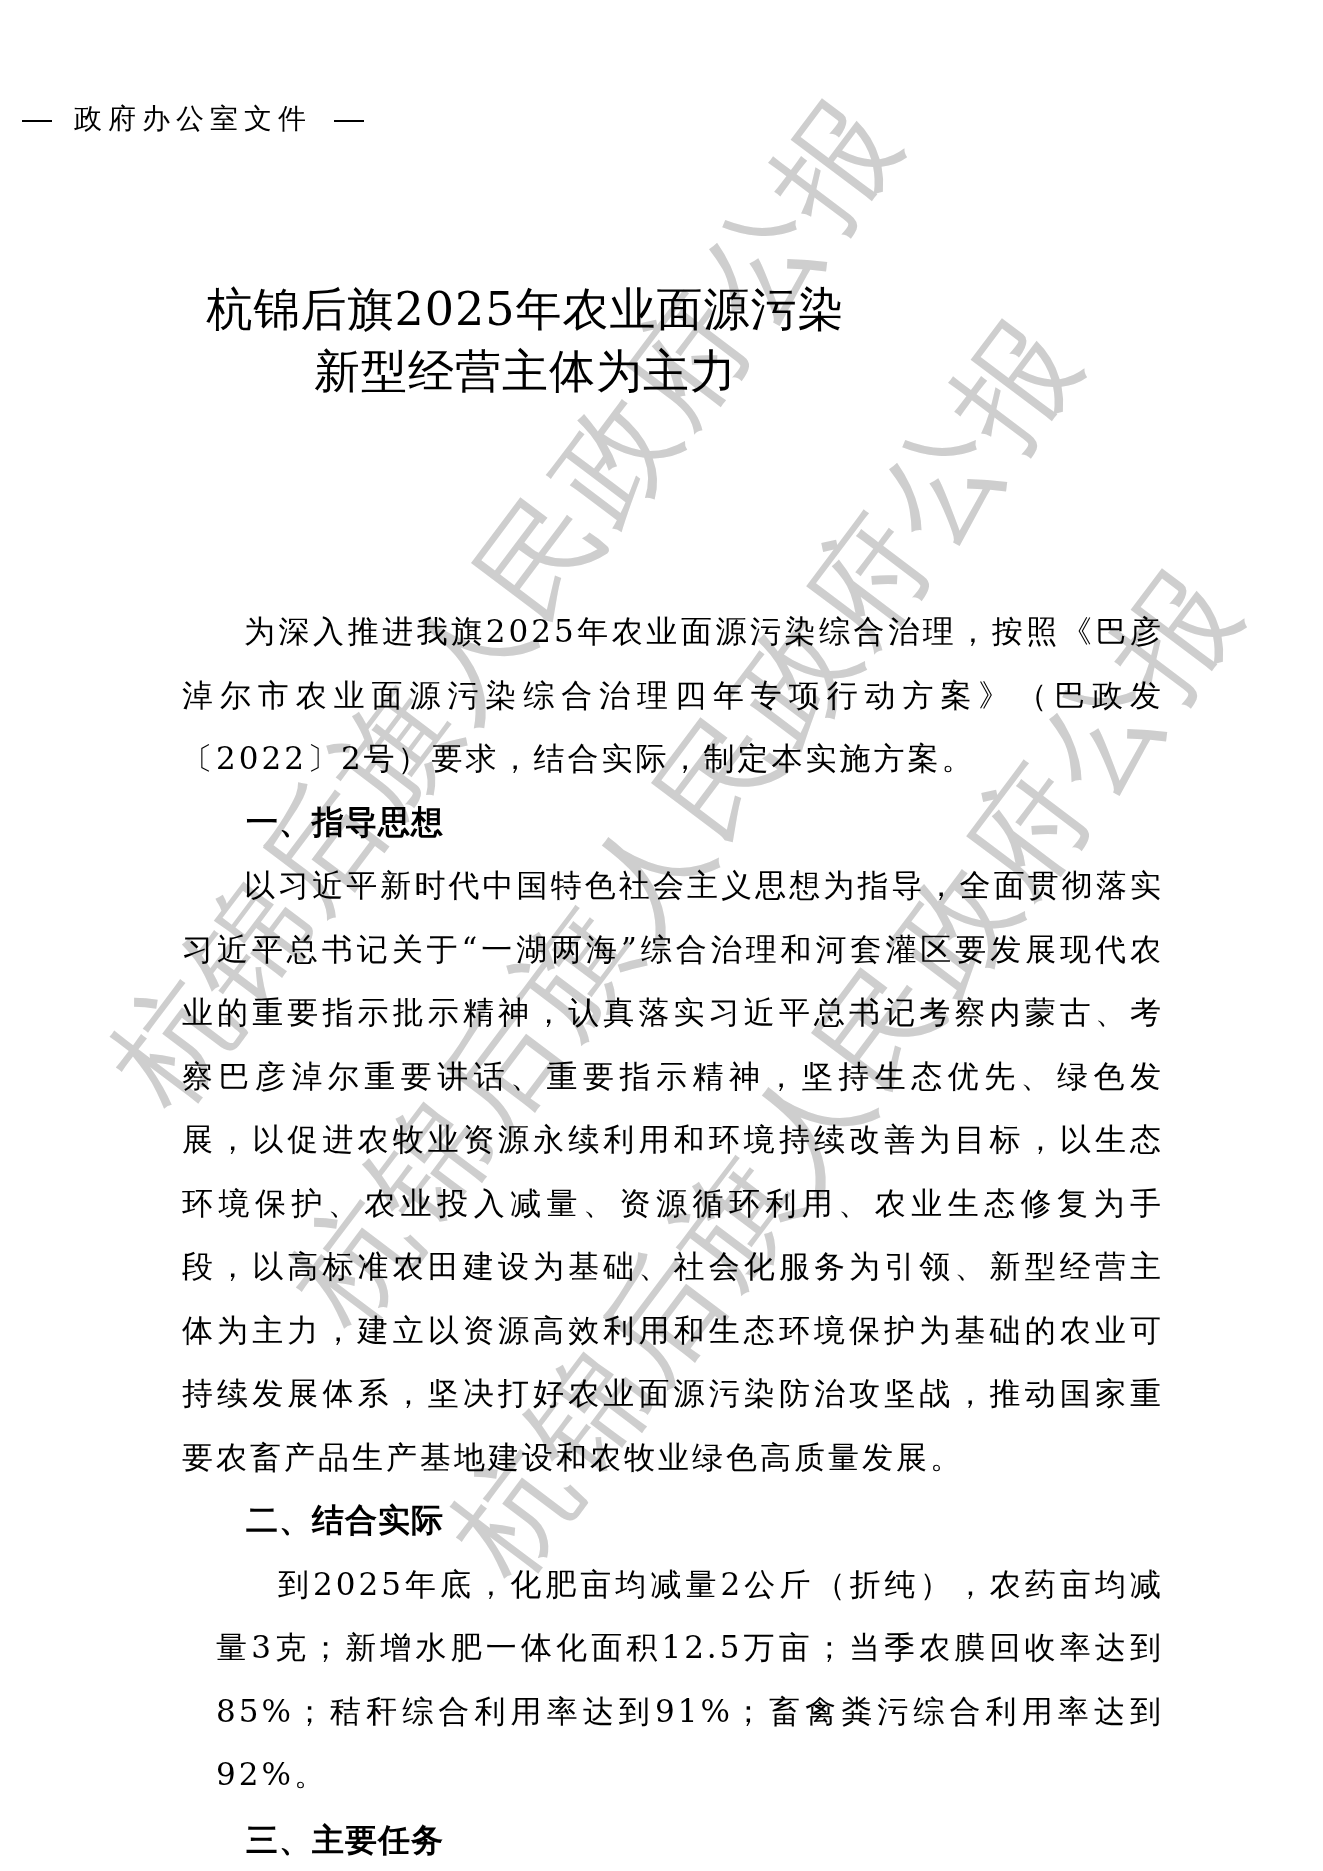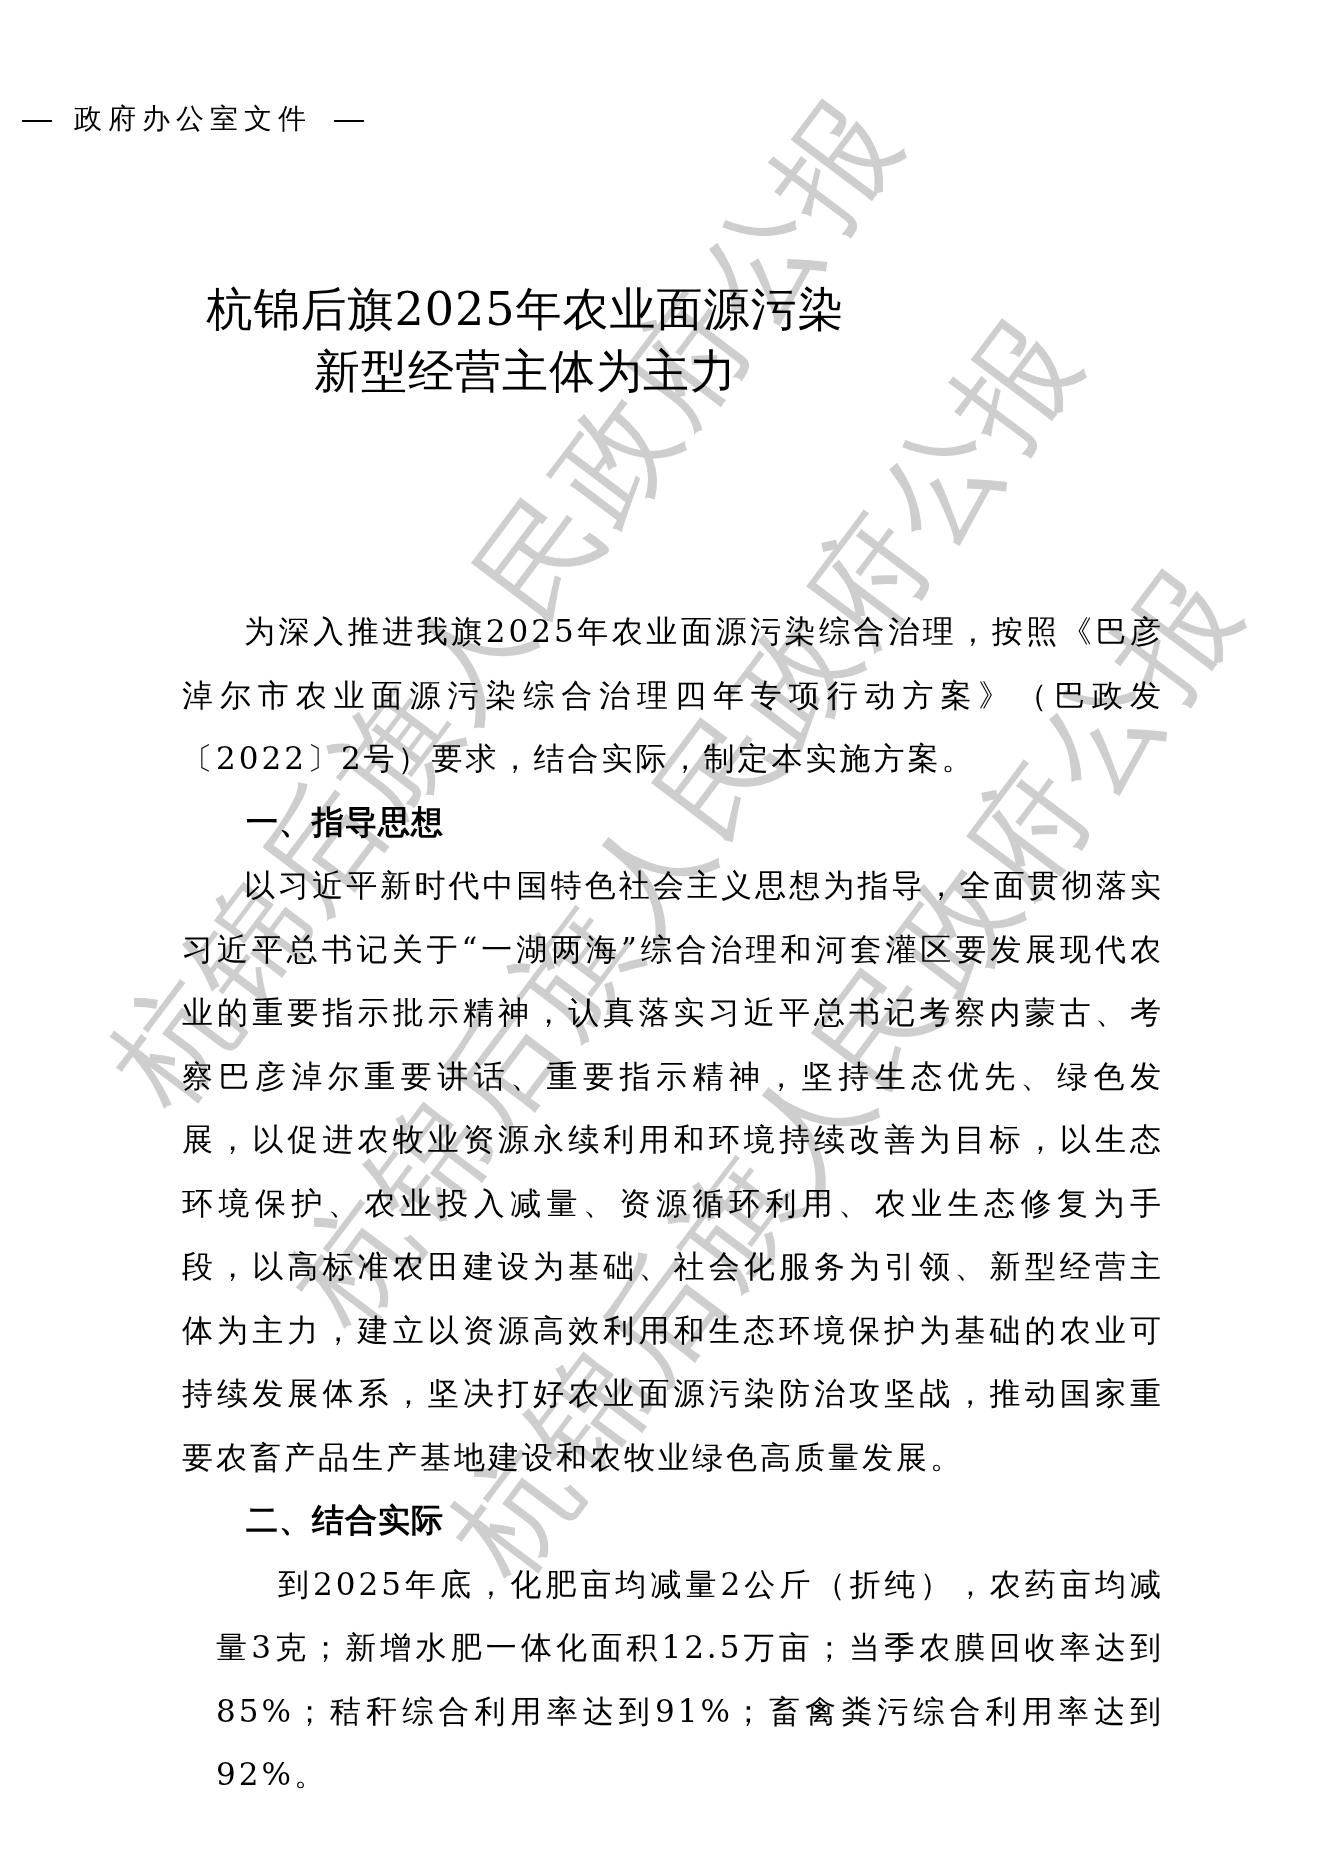--- a/index.html
+++ b/index.html
@@ -53,15 +53,16 @@
 
   <div class="body content-layer">
     <p>为深入推进我旗2025年农业面源污染综合治理，按照《巴彦淖尔市农业面源污染综合治理四年专项行动方案》（巴政发〔2022〕2号）要求，结合实际，制定本实施方案。</p>
 
     <h2>一、指导思想</h2>
     <p>以习近平新时代中国特色社会主义思想为指导，全面贯彻落实习近平总书记关于“一湖两海”综合治理和河套灌区要发展现代农业的重要指示批示精神，认真落实习近平总书记考察内蒙古、考察巴彦淖尔重要讲话、重要指示精神，坚持生态优先、绿色发展，以促进农牧业资源永续利用和环境持续改善为目标，以生态环境保护、农业投入减量、资源循环利用、农业生态修复为手段，以高标准农田建设为基础、社会化服务为引领、新型经营主体为主力，建立以资源高效利用和生态环境保护为基础的农业可持续发展体系，坚决打好农业面源污染防治攻坚战，推动国家重要农畜产品生产基地建设和农牧业绿色高质量发展。</p>
 
     <h2>二、结合实际</h2>
     <p class="last-goal">到2025年底，化肥亩均减量2公斤（折纯），农药亩均减量3克；新增水肥一体化面积12.5万亩；当季农膜回收率达到85%；秸秆综合利用率达到91%；畜禽粪污综合利用率达到92%。</p>
 
+    <h2>三、主要任务</h2>
   </div>
 
 </div>
 
 </body></html>

